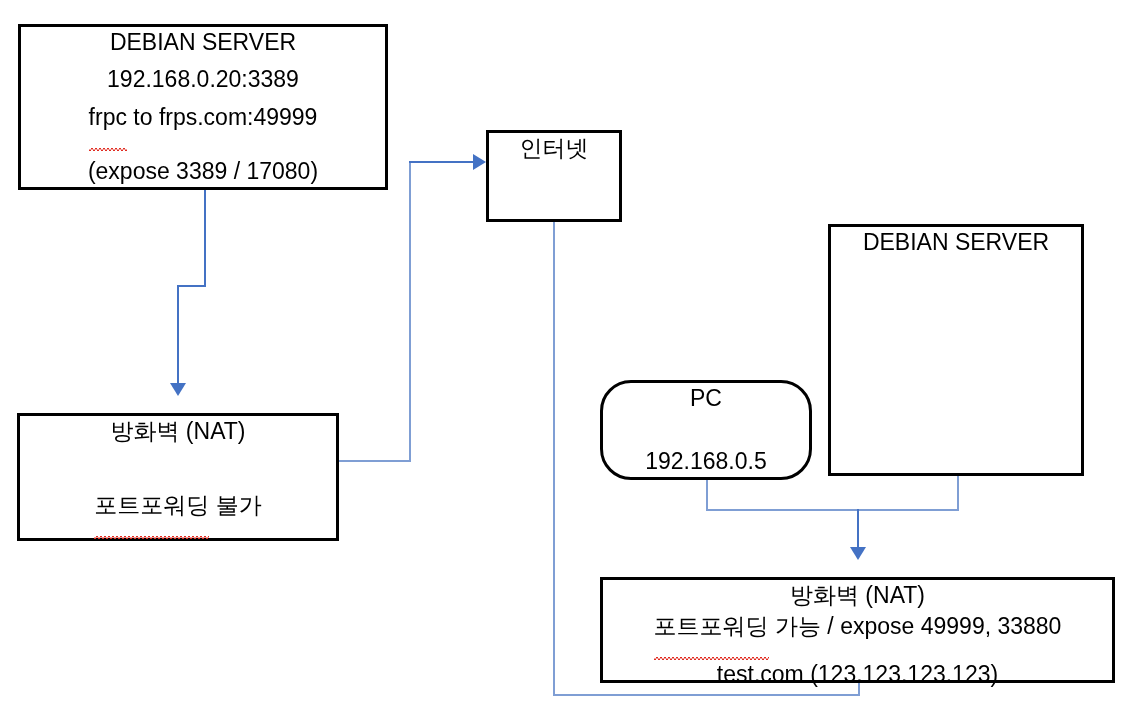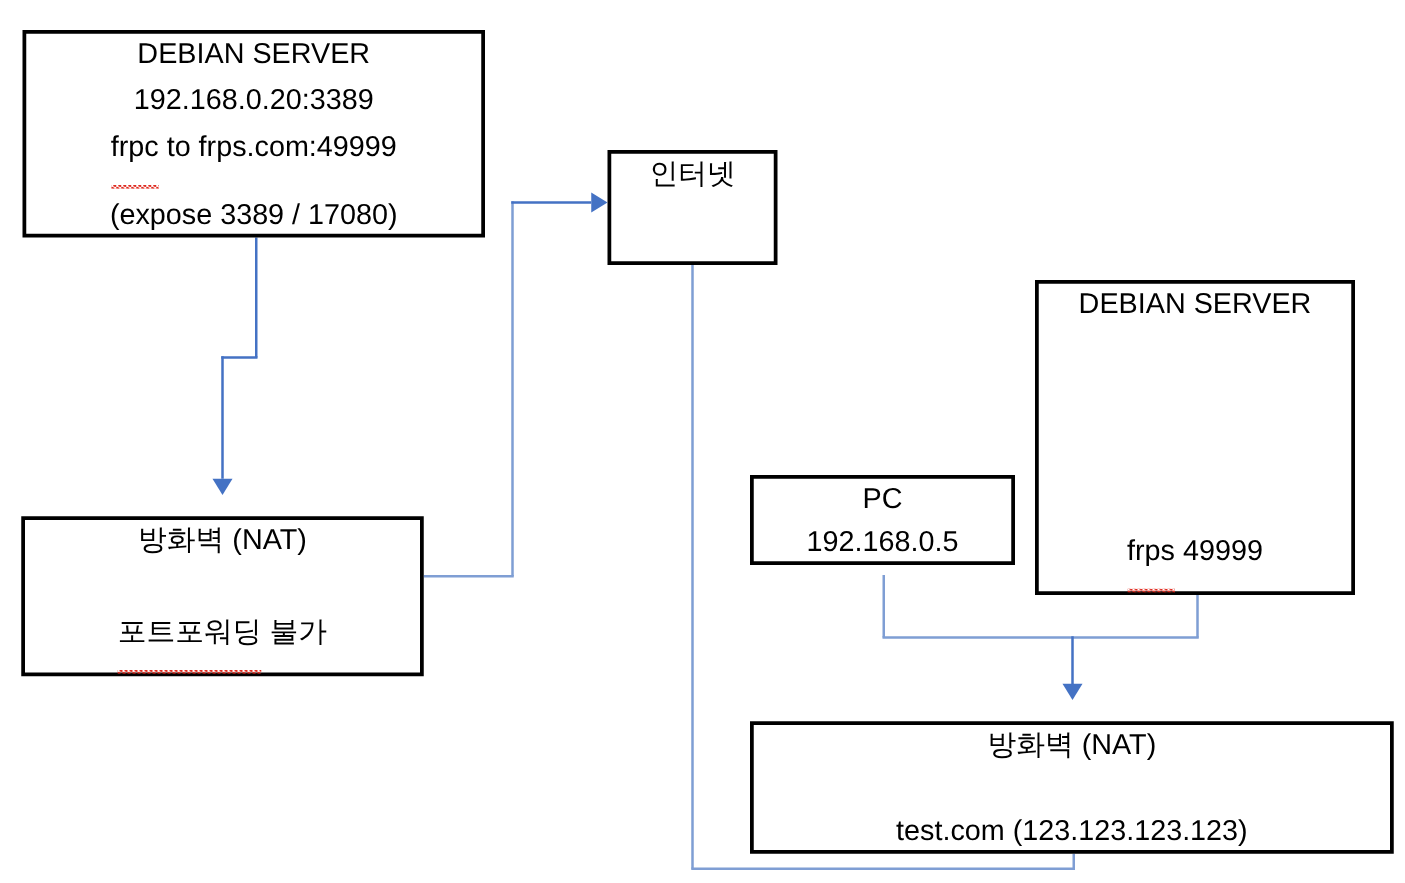--- a/index.html
+++ b/index.html
@@ -50,24 +50,24 @@
     height: 3px;
     background-image:
       radial-gradient(circle at 1px 2.6px, #e02b20 1.05px, rgba(0,0,0,0) 1.35px),
       radial-gradient(circle at 3px 0.4px, #e02b20 1.05px, rgba(0,0,0,0) 1.35px);
     background-size: 4px 3px;
     background-repeat: repeat-x;
   }
 
   
   #node-debian-vm      { left: 18px;  top: 8px;   width: 370px; height: 166px; }
-  #node-internet       { left: 486px; top: 104px; width: 136px; height: 92px;  }
+  #node-internet       { left: 486px; top: 114px; width: 136px; height: 92px;  }
   #node-firewall-left  { left: 17px;  top: 397px; width: 322px; height: 128px; }
   #node-debian-frps    { left: 828px; top: 208px; width: 256px; height: 252px; }
-  #node-pc             { left: 600px; top: 364px; width: 212px; height: 72px;  }
+  #node-pc             { left: 600px; top: 364px; width: 212px; height: 100px; border-radius: 31px;  }
   #node-firewall-right { left: 600px; top: 561px; width: 515px; height: 106px; }
 
   
   .conn {
     position: absolute;
     background: #4472C4;
     z-index: 1;
   }
   .conn.h { height: 2px; }
   .conn.v { width: 2px; }
@@ -131,26 +131,26 @@
     <span class="line">인터넷</span>
   </div>
 
   <div class="node" id="node-firewall-left">
     <span class="line">방화벽 (NAT)</span>
     <span class="line"><span class="sq">포트포워딩</span><span> 불가</span></span>
   </div>
 
   <div class="node" id="node-debian-frps">
     <span class="line">DEBIAN SERVER</span>
-    <span class="line"><span class="sq">frps</span><span> 49999</span></span>
   </div>
 
   <div class="node" id="node-pc">
     <span class="line">PC</span>
     <span class="line">192.168.0.5</span>
   </div>
 
   <div class="node" id="node-firewall-right">
     <span class="line">방화벽 (NAT)</span>
+    <span class="line"><span class="sq">포트포워딩</span><span> 가능 / expose 49999, 33880</span></span>
     <span class="line">test.com (123.123.123.123)</span>
   </div>
 
 </div>
 
 </body></html>

